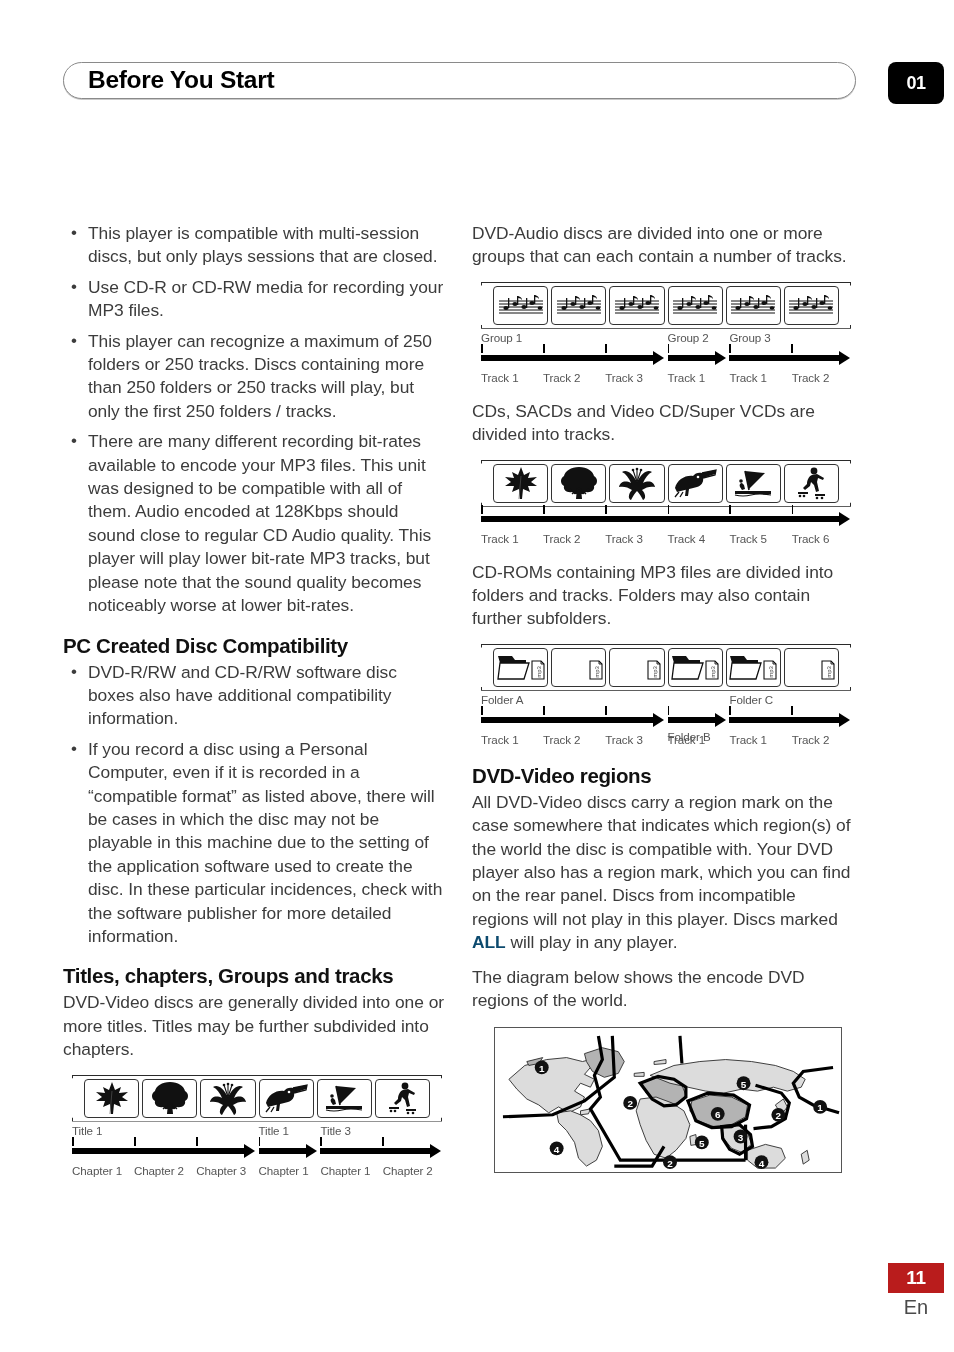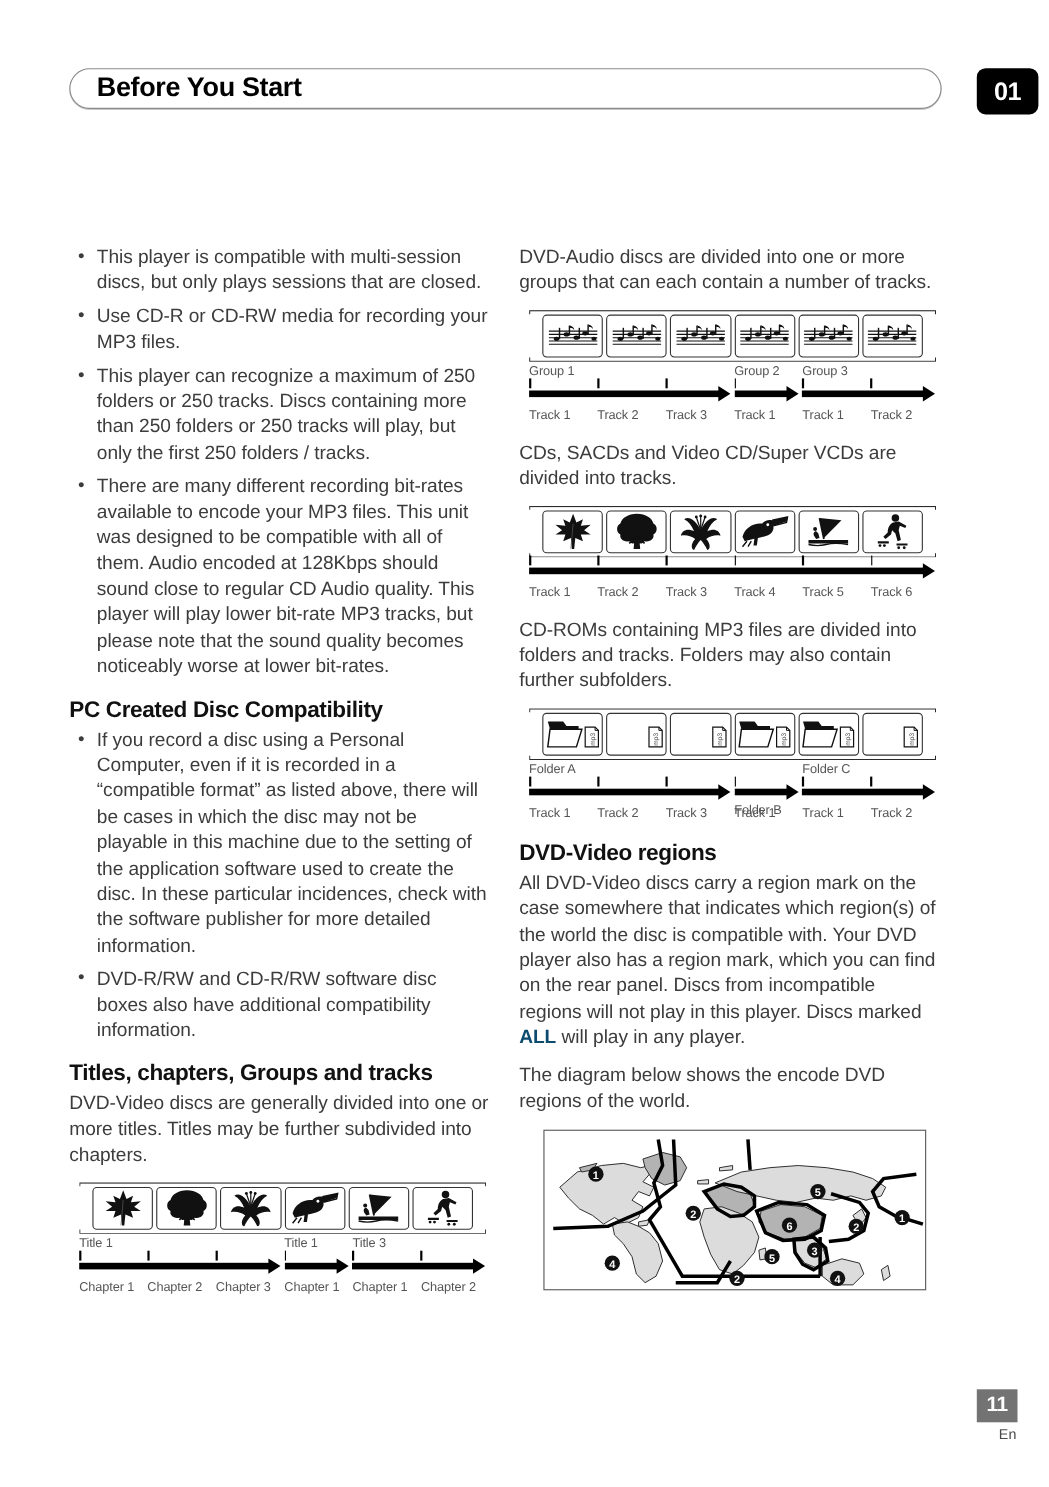--- a/index.html
+++ b/index.html
@@ -37,21 +37,21 @@
     letter-spacing: -0.3px;
     white-space: nowrap;
   }
   .chapter-badge {
     position: absolute;
     left: 888px; top: 62px;
     width: 56px; height: 42px;
     background: #000;
     border-radius: 8px;
     color: #fff;
-    font-size: 23px;
+    font-size: 18px;
     font-weight: bold;
     display: flex; align-items: center; justify-content: center;
     letter-spacing: -0.5px;
   }
 
   
   .col { position: absolute; top: 222px; width: 382px; }
   .col-left  { left: 63px; }
   .col-right { left: 472px; }
 
@@ -198,32 +198,32 @@
     height: 146px;
     border: 1.4px solid #555;
     background: #fff;
   }
   .mapbox svg { display:block; width:100%; height:100%; }
 
   
   .footer-page {
     position: absolute;
     left: 888px; top: 1263px;
-    width: 37px; height: 30px;
-    background: #737373; color:#fff;
+    width: 56px; height: 30px;
+    background: #b91c1c; color:#fff;
     font-size: 19px; font-weight: bold;
     display:flex; align-items:center; justify-content:center;
     letter-spacing: -0.3px;
   }
   .footer-lang {
     position: absolute;
     left: 888px; top: 1296px;
     width: 56px;
     text-align: center;
-    font-size: 13px;
+    font-size: 20px;
     color: #4a4a4a;
   }
 </style>
 </head>
 <body>
 
 <div class="header">
   <div class="header-pill"></div>
   <div class="header-title">Before You Start</div>
 </div>
@@ -233,22 +233,22 @@
 
   <ul class="bullets">
     <li>This player is compatible with multi-session discs, but only plays sessions that are closed.</li>
     <li>Use CD-R or CD-RW media for recording your MP3 files.</li>
     <li>This player can recognize a maximum of 250 folders or 250 tracks. Discs containing more than 250 folders or 250 tracks will play, but only the first 250 folders / tracks.</li>
     <li>There are many different recording bit-rates available to encode your MP3 files. This unit was designed to be compatible with all of them. Audio encoded at 128Kbps should sound close to regular CD Audio quality. This player will play lower bit-rate MP3 tracks, but please note that the sound quality becomes noticeably worse at lower bit-rates.</li>
   </ul>
 
   <h2 class="sect">PC Created Disc Compatibility</h2>
   <ul class="bullets">
+    <li>DVD-R/RW and CD-R/RW software disc boxes also have additional compatibility information.</li>
     <li>If you record a disc using a Personal Computer, even if it is recorded in a “compatible format” as listed above, there will be cases in which the disc may not be playable in this machine due to the setting of the application software used to create the disc. In these particular incidences, check with the software publisher for more detailed information.</li>
-    <li>DVD-R/RW and CD-R/RW software disc boxes also have additional compatibility information.</li>
   </ul>
 
   <h2 class="sect">Titles, chapters, Groups and tracks</h2>
   <p class="para">DVD-Video discs are generally divided into one or more titles. Titles may be further subdivided into chapters.</p>
 
   <div class="diagram">
       <div class="tape">
         <div class="tape-bg"></div>
         <div class="tape-cells">
           <div class="cell">

